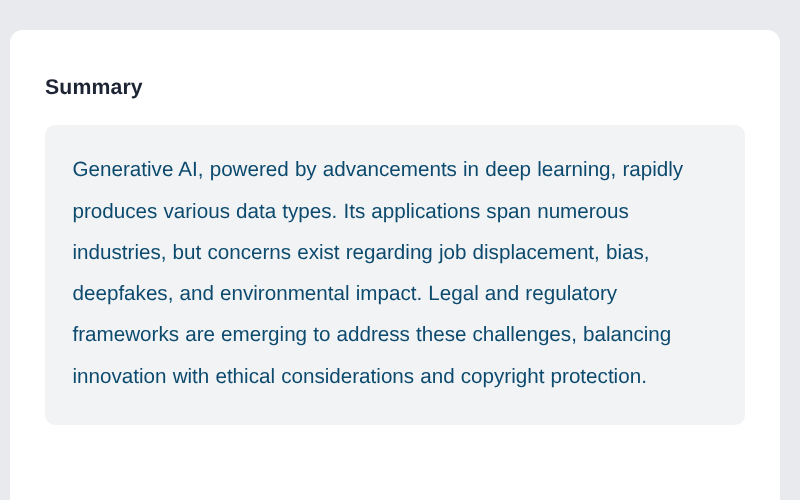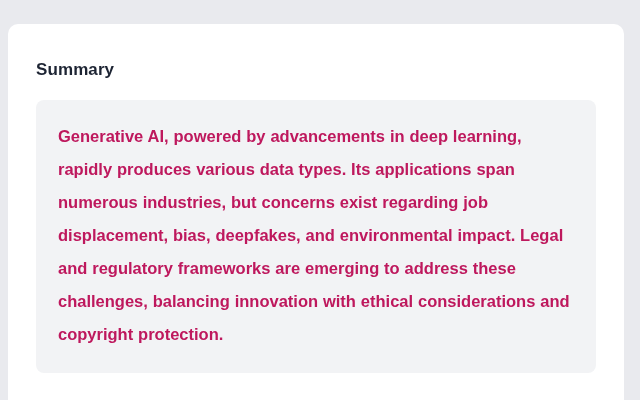--- a/index.html
+++ b/index.html
@@ -45,25 +45,24 @@
   .summary-box {
     background: #f2f3f5;
     border-radius: 8px;
     padding: 20px 22px 22px 22px;
     box-sizing: border-box;
   }
 
   .summary-text {
     font-size: 16.5px;
     line-height: 33px;
-    color: #be185d;
+    color: #0c4a6e;
     margin: 0;
     text-align: left;
     word-spacing: 0.3px;
-    font-weight: bold;
   }
 </style>
 </head>
 <body>
 
 <div class="page">
   <div class="card">
     <h2 class="card-title">Summary</h2>
     <div class="summary-box">
       <p class="summary-text">Generative AI, powered by advancements in deep learning, rapidly produces various data types. Its applications span numerous industries, but concerns exist regarding job displacement, bias, deepfakes, and environmental impact. Legal and regulatory frameworks are emerging to address these challenges, balancing innovation with ethical considerations and copyright protection.</p>

